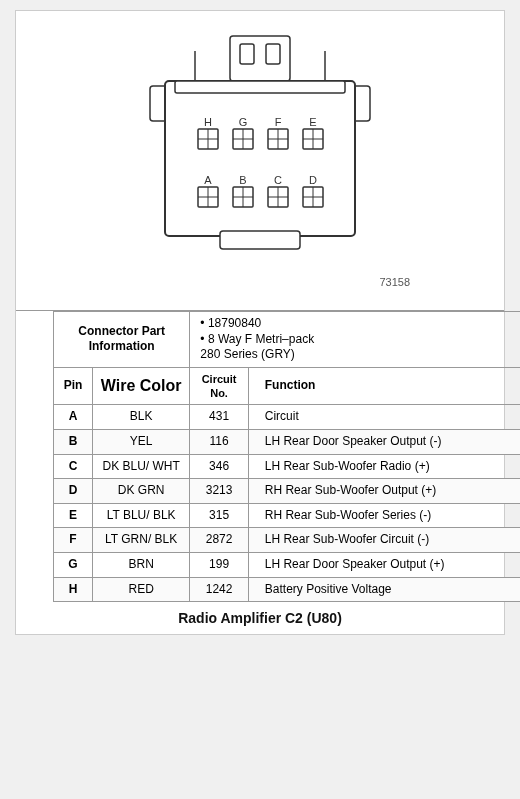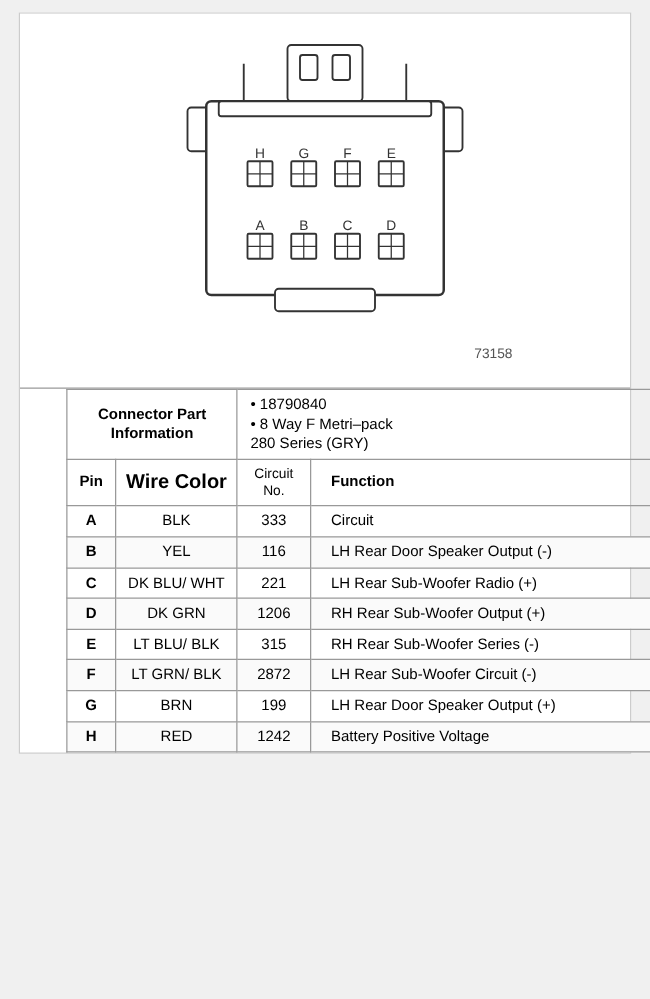--- a/index.html
+++ b/index.html
@@ -71,21 +71,21 @@
       padding-left: 10px;
     }
 
     .col-pin { width: 8%; font-weight: bold; }
     .col-wire { width: 20%; }
     .col-circuit { width: 12%; }
     .col-function { width: 60%; text-align: left; padding-left: 16px; }
 
     .col-header-pin { font-weight: bold; font-size: 12px; }
     .col-header-wire { font-weight: bold; font-size: 16px; }
-    .col-header-circuit { font-weight: normal; font-size: 11px; }
+    .col-header-circuit { font-weight: bold; font-size: 11px; }
     .col-header-function { font-weight: bold; font-size: 12px; }
 
     .caption {
       text-align: center;
       font-weight: bold;
       font-size: 14px;
       padding: 8px 0;
       color: #111;
     }
 
@@ -183,39 +183,39 @@
           <th class="col-pin col-header-pin">Pin</th>
           <th class="col-wire col-header-wire">Wire Color</th>
           <th class="col-circuit col-header-circuit">Circuit No.</th>
           <th class="col-function col-header-function">Function</th>
         </tr>
       </thead>
       <tbody id="table-body">
       <tr>
             <td class="col-pin">A</td>
             <td class="col-wire">BLK</td>
-            <td class="col-circuit">333</td>
+            <td class="col-circuit">431</td>
             <td class="col-function">Circuit</td>
           </tr>
           <tr>
             <td class="col-pin">B</td>
             <td class="col-wire">YEL</td>
             <td class="col-circuit">116</td>
             <td class="col-function">LH Rear Door Speaker Output (-)</td>
           </tr>
           <tr>
             <td class="col-pin">C</td>
             <td class="col-wire">DK BLU/ WHT</td>
-            <td class="col-circuit">221</td>
+            <td class="col-circuit">346</td>
             <td class="col-function">LH Rear Sub-Woofer Radio (+)</td>
           </tr>
           <tr>
             <td class="col-pin">D</td>
             <td class="col-wire">DK GRN</td>
-            <td class="col-circuit">1206</td>
+            <td class="col-circuit">3213</td>
             <td class="col-function">RH Rear Sub-Woofer Output (+)</td>
           </tr>
           <tr>
             <td class="col-pin">E</td>
             <td class="col-wire">LT BLU/ BLK</td>
             <td class="col-circuit">315</td>
             <td class="col-function">RH Rear Sub-Woofer Series (-)</td>
           </tr>
           <tr>
             <td class="col-pin">F</td>
@@ -232,14 +232,15 @@
           <tr>
             <td class="col-pin">H</td>
             <td class="col-wire">RED</td>
             <td class="col-circuit">1242</td>
             <td class="col-function">Battery Positive Voltage</td>
           </tr>
         </tbody>
     </table>
   </div>
 
+  <div class="caption">Radio Amplifier C2 (U80)</div>
 
 </div>
 
 </body></html>

